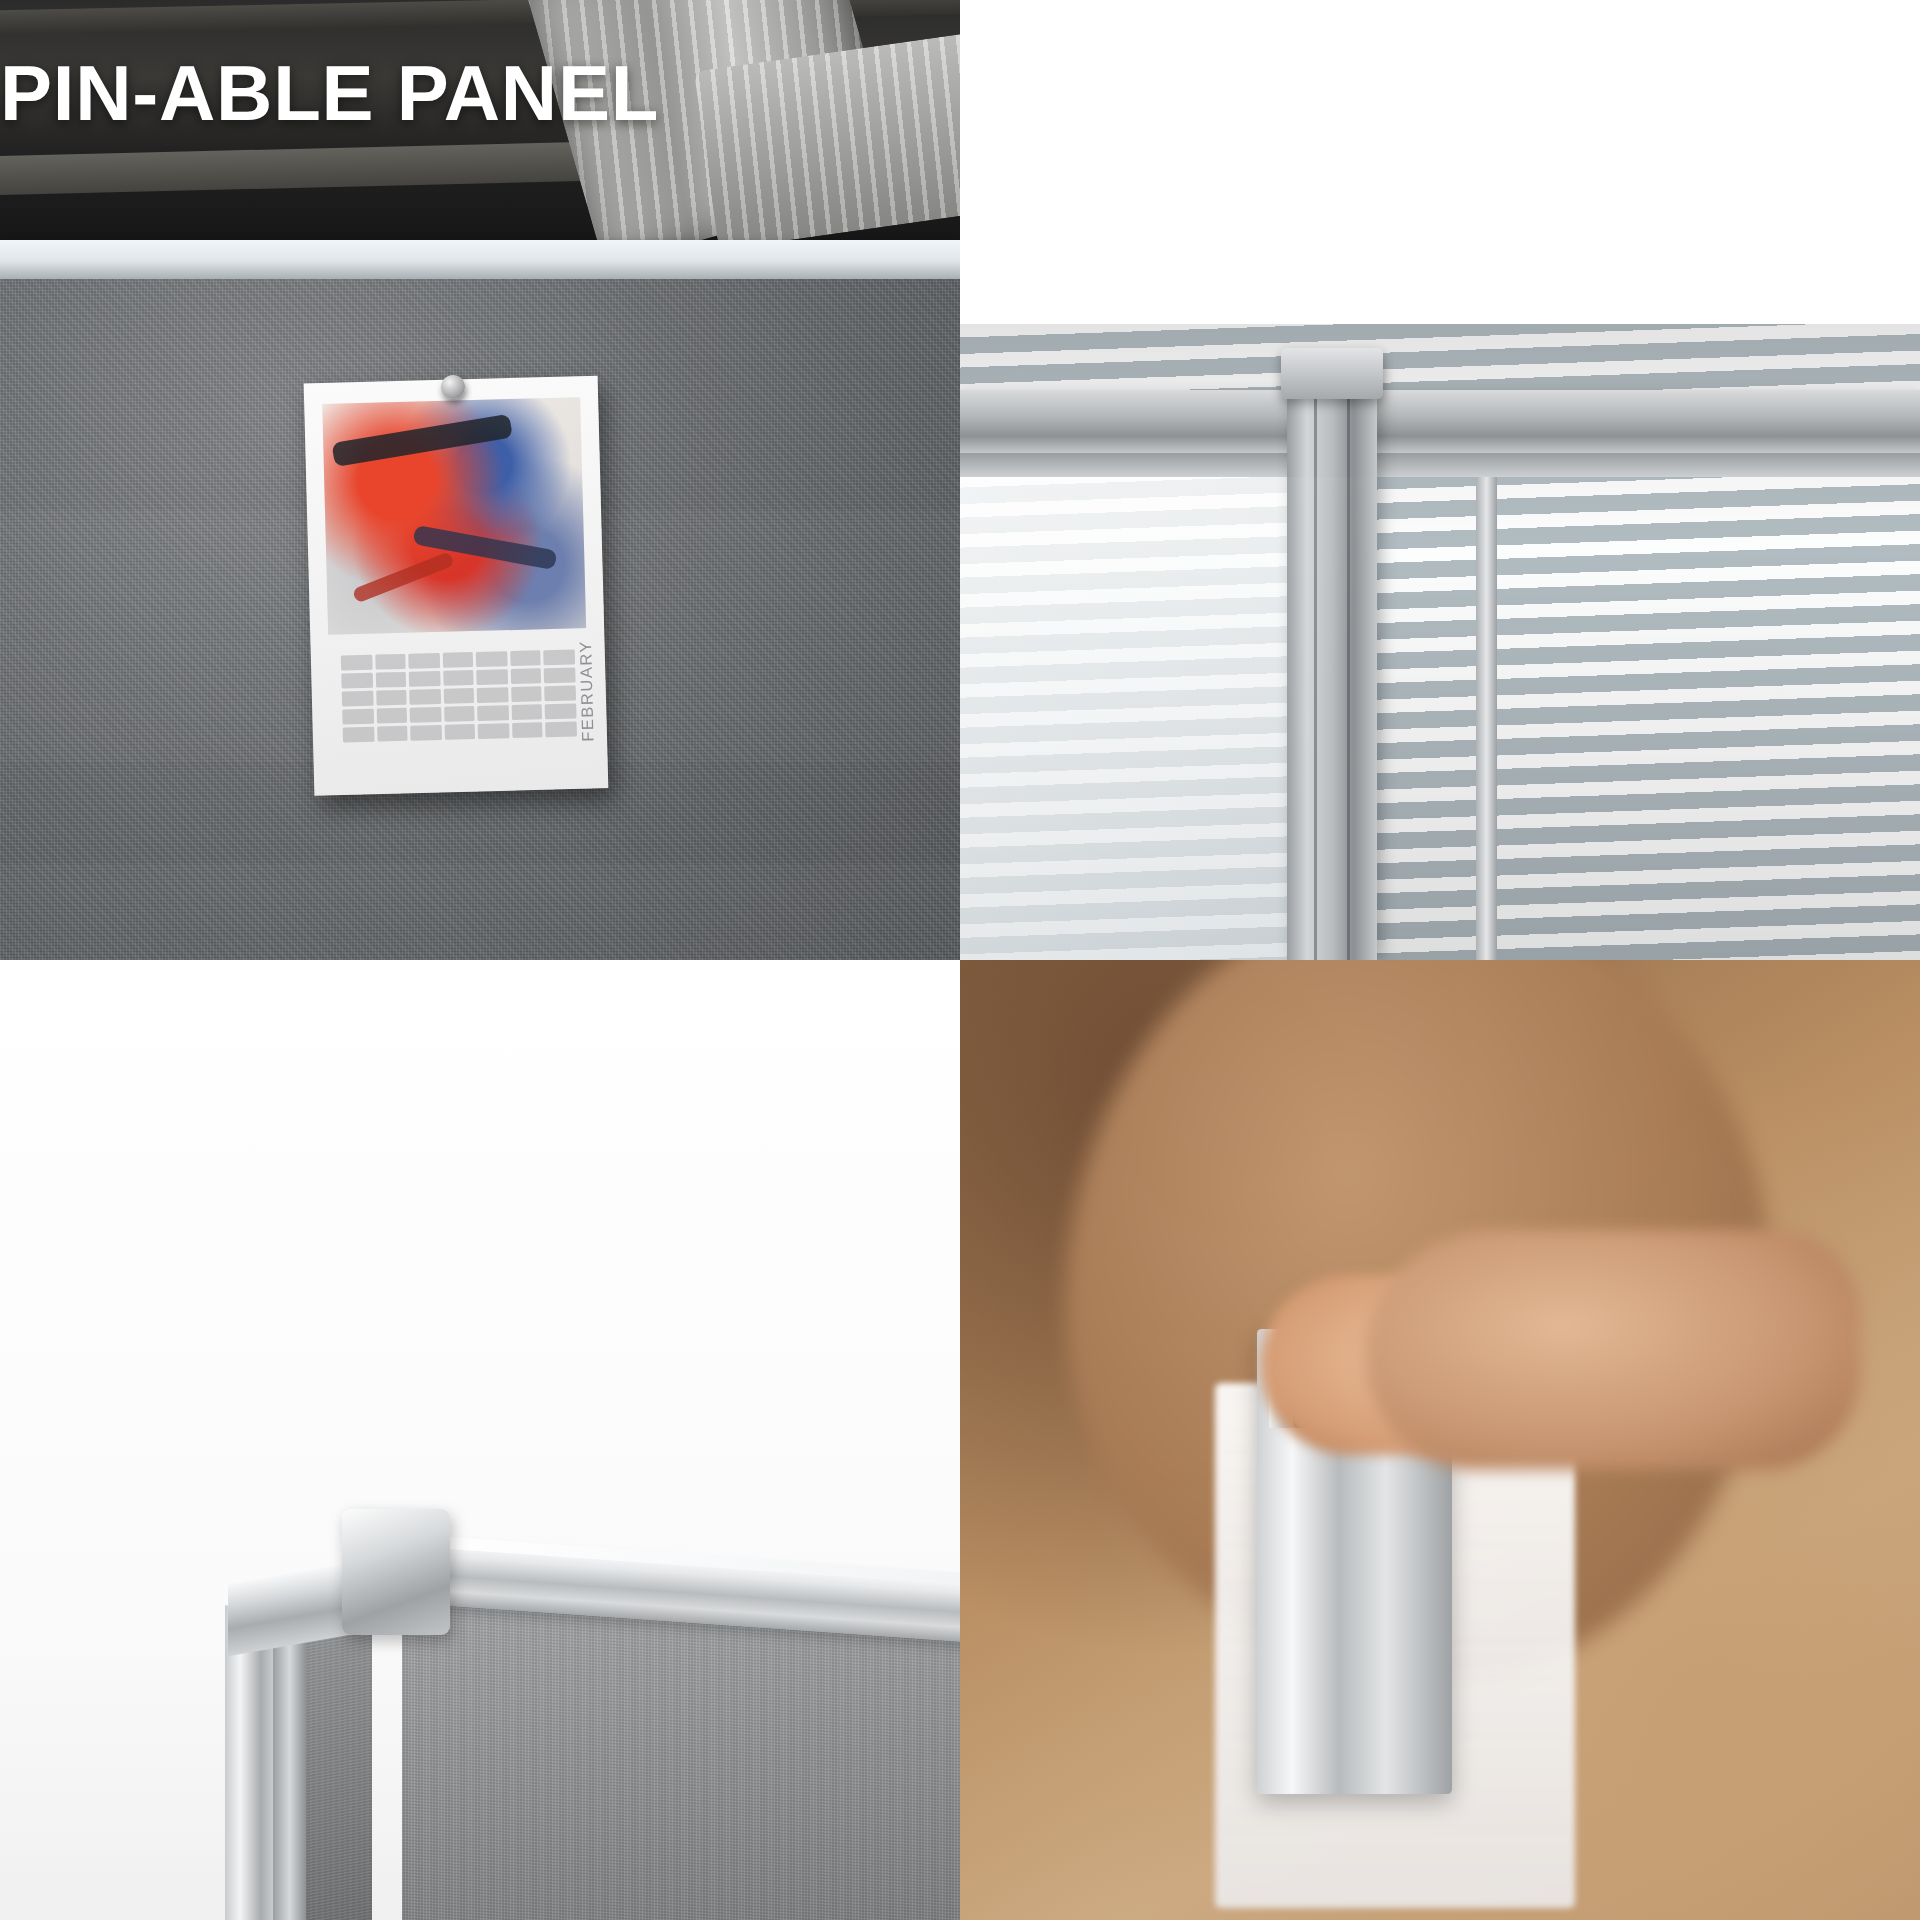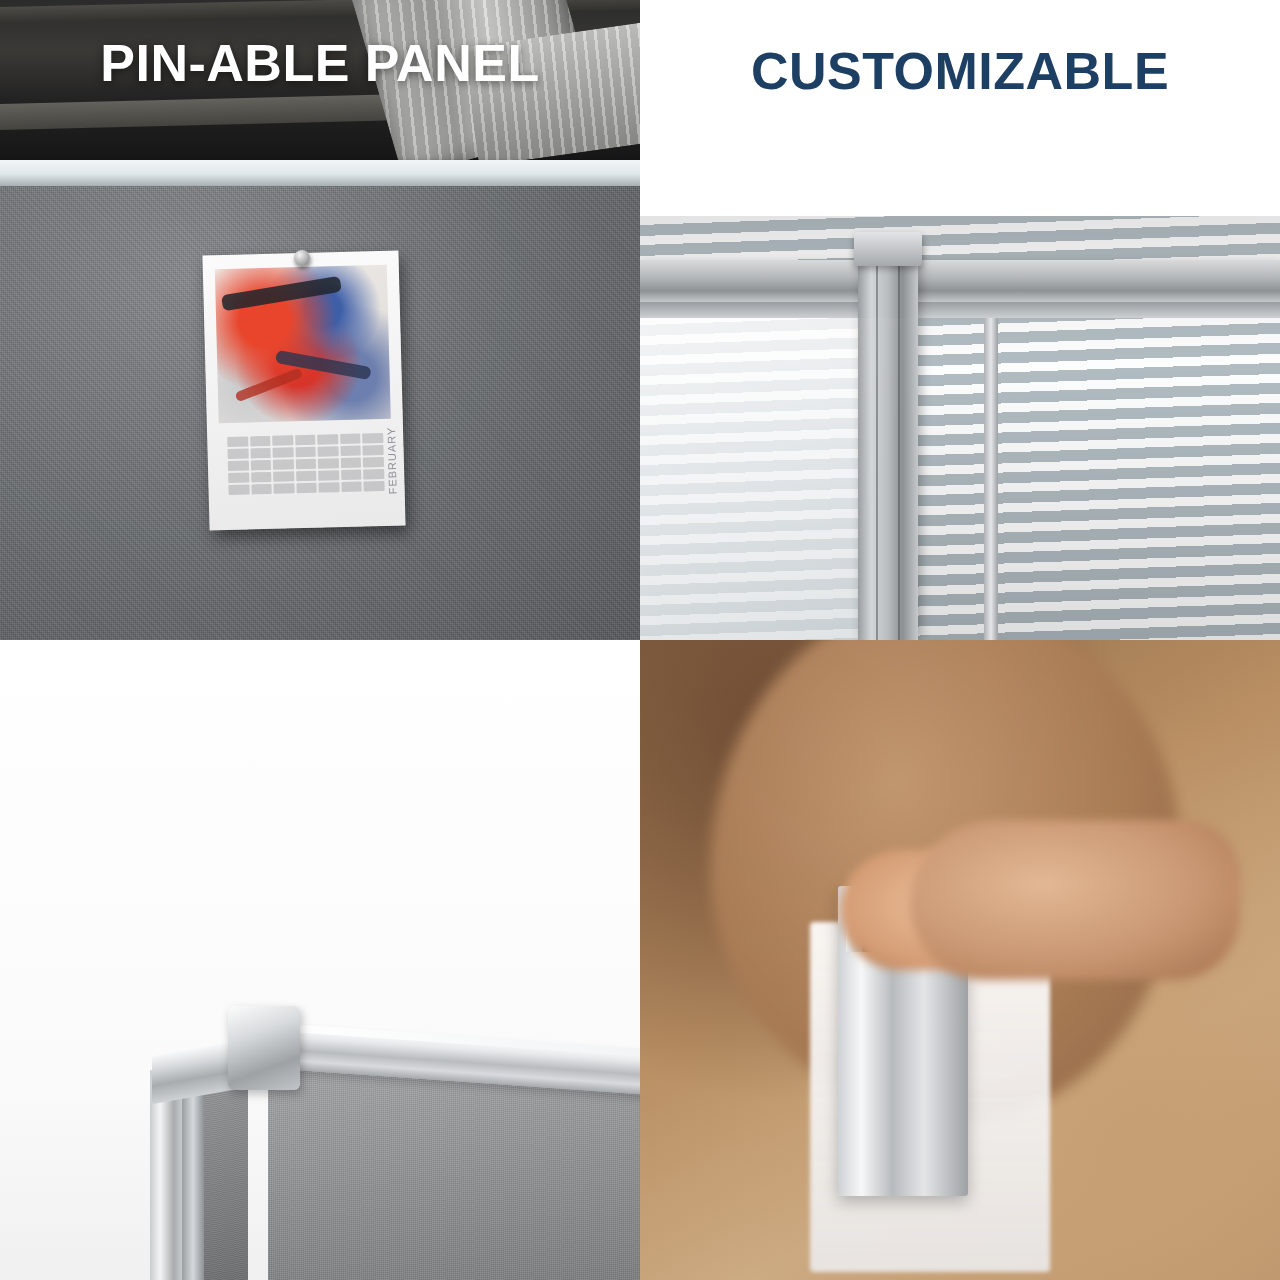--- a/index.html
+++ b/index.html
@@ -398,21 +398,20 @@
     letter-spacing: 0.5px;
     line-height: 1.04;
     text-transform: uppercase;
   }
   .cap-dark { color: #1d3f63; }
   .cap-light { color: #ffffff; }
 
   .cap1 {
     left: 0; top: 36px;
     width: 640px;
-    text-align: center;
     font-size: 52px;
     text-shadow: 0 2px 8px rgba(0,0,0,.55);
   }
   .cap2 {
     left: 0; top: 44px;
     width: 640px;
     text-align: center;
     font-size: 52px;
   }
 </style>
@@ -490,21 +489,20 @@
       <div class="frame-top2"></div>
       <div class="mullion"></div>
       <div class="post"></div>
       <div class="post-line" style="left:236px"></div>
       <div class="post-line" style="left:258px"></div>
       <div class="post-cap"></div>
       <div class="sheen"></div>
     </div>
 
     <div class="caption cap-dark cap2">
-      <div>CUSTOMIZABLE</div>
     </div>
   </div>
 
   <div class="quad q3">
     <div class="floor"></div>
     <div class="fabric3"></div>
     <div class="fabric3b"></div>
     <div class="post-left"></div>
     <div class="post-left2"></div>
     <div class="rail-left"></div>

